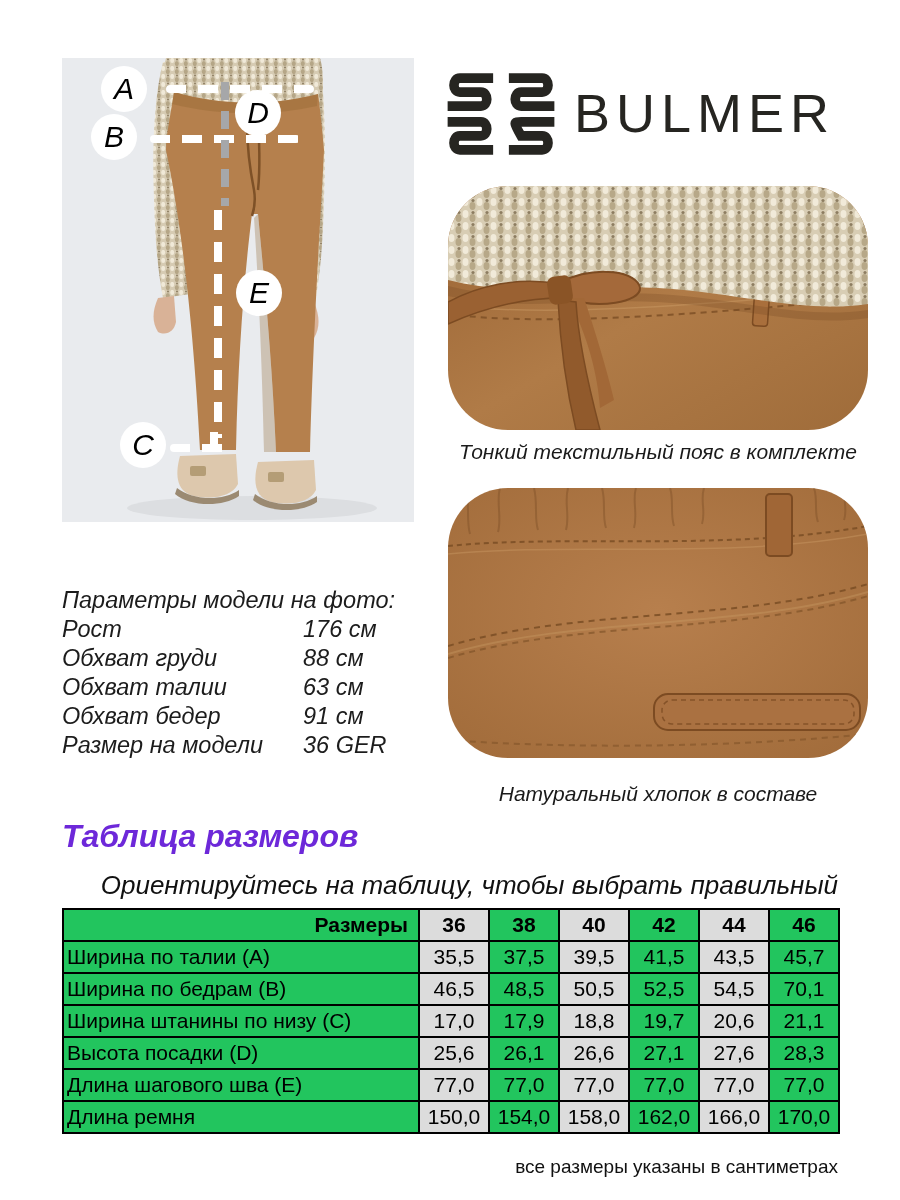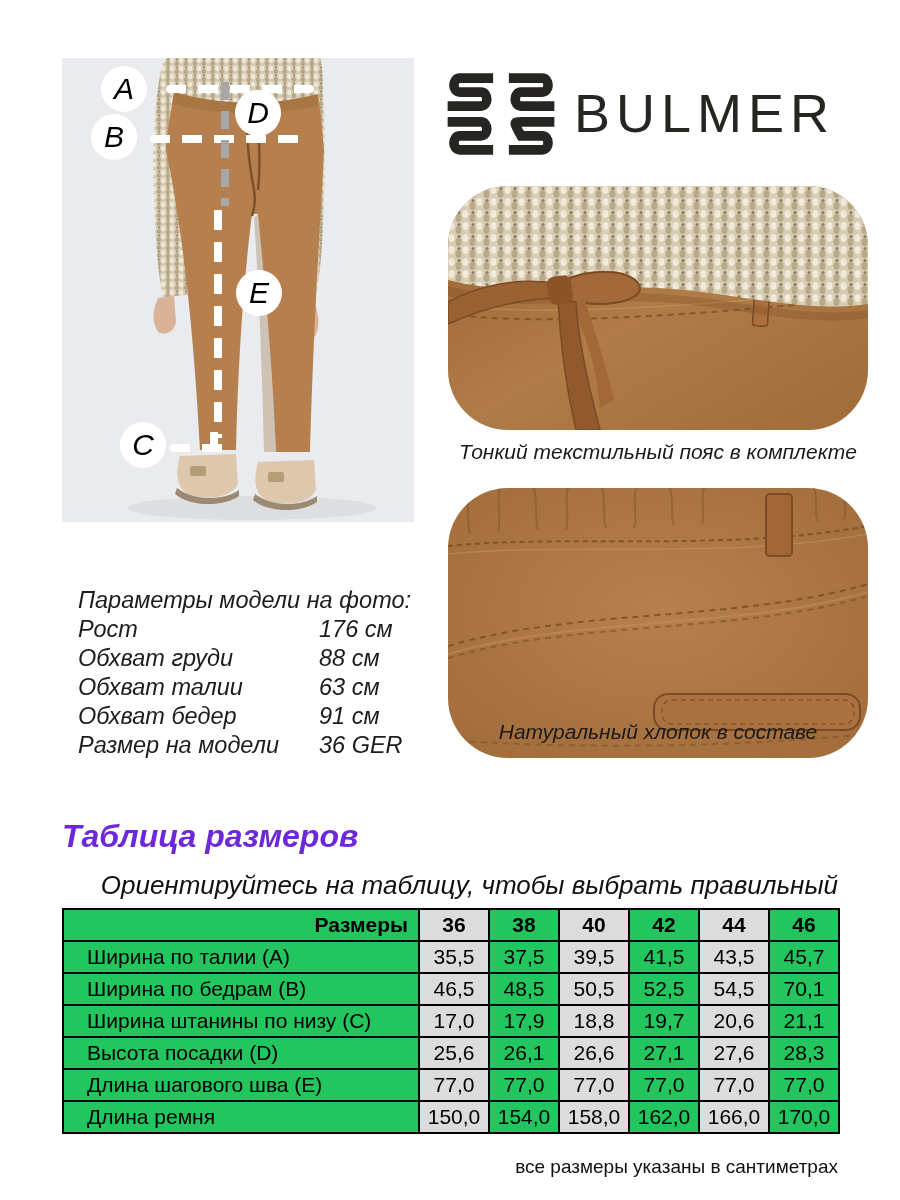--- a/index.html
+++ b/index.html
@@ -21,34 +21,34 @@
   .logo-mark{position:absolute;left:444px;top:72px;}
   .logo-text{position:absolute;left:574px;top:76px;width:300px;height:74px;line-height:74px;
              font-size:54px;letter-spacing:6px;color:#262521;}
 
   
   .detail-1{position:absolute;left:448px;top:186px;width:420px;height:244px;border-radius:60px;overflow:hidden;}
   .detail-2{position:absolute;left:448px;top:488px;width:420px;height:270px;border-radius:60px;overflow:hidden;}
   .caption{position:absolute;left:448px;width:420px;text-align:center;font-style:italic;
            font-size:21px;color:#1a1a1a;}
   .caption.c1{top:440px;}
-  .caption.c2{top:720px;text-align:center;}
-
-  
-  .params{position:absolute;left:78px;top:586px;width:350px;font-style:italic;font-size:23.5px;line-height:29px;color:#1c1c1c;}
+  .caption.c2{top:782px;text-align:center;}
+
+  
+  .params{position:absolute;left:62px;top:586px;width:350px;font-style:italic;font-size:23.5px;line-height:29px;color:#1c1c1c;}
   .p-row{display:flex;}
   .p-row .lb{width:241px;flex:none;}
 
   
   .sizes-title{position:absolute;left:62px;top:818px;font-size:32px;font-weight:bold;font-style:italic;color:#6d28d9;}
   .sizes-hint{position:absolute;left:62px;top:870px;width:776px;text-align:right;font-style:italic;font-size:26px;color:#111;}
   table.size-table{position:absolute;left:62px;top:908px;border-collapse:collapse;table-layout:fixed;
                    width:776px;font-size:21px;color:#000;background:#22c55e;}
   table.size-table td{border:2px solid #000;height:30px;padding:0;text-align:center;overflow:hidden;white-space:nowrap;}
-  table.size-table td.lbl{text-align:left;padding-left:23px;}
+  table.size-table td.lbl{text-align:left;padding-left:3px;}
   table.size-table td.corner{text-align:right;padding-right:10px;font-weight:bold;}
   table.size-table tr.head td{font-weight:bold;}
   table.size-table td.shade{background:#dcdcdc;}
   .sizes-note{position:absolute;left:62px;top:1156px;width:776px;text-align:right;font-size:19px;color:#111;}
 </style>
 </head>
 <body>
 
 <div class="page">
 

